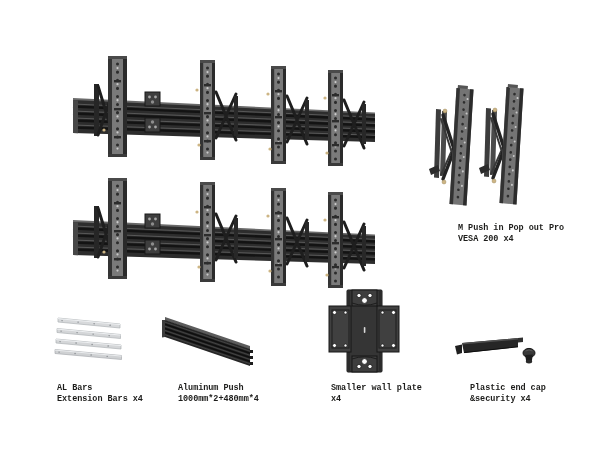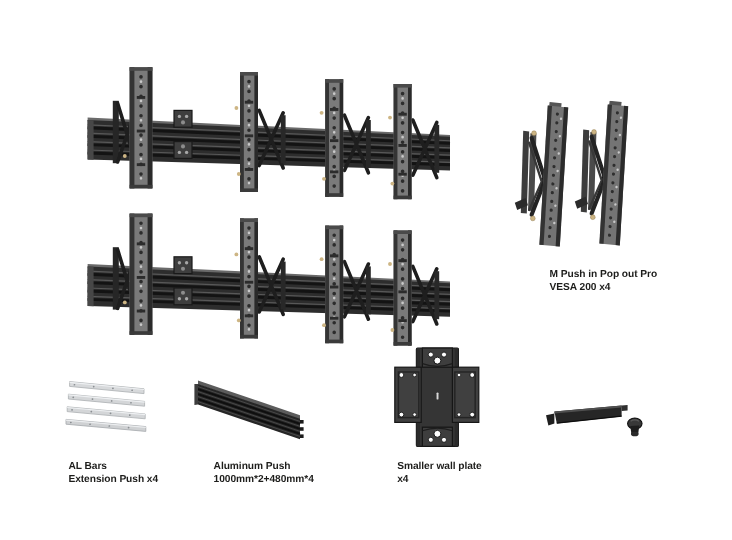--- a/index.html
+++ b/index.html
@@ -1,20 +1,20 @@
 <!DOCTYPE html>
 <html><head>
 <meta charset="utf-8">
 <style>
   html,body{margin:0;padding:0;background:#ffffff;}
   .stage{position:relative;width:610px;height:450px;background:#ffffff;overflow:hidden;
          font-family:"Liberation Sans",sans-serif;}
   .part{position:absolute;display:block;}
   .label{position:absolute;font-weight:bold;font-size:8.5px;line-height:11px;
-         color:#1d1d1b;letter-spacing:-0.05px;white-space:nowrap;}
+         color:#1d1d1b;letter-spacing:-0.05px;white-space:nowrap;font-family:Liberation Mono, monospace;}
 </style>
 </head>
 <body>
 
 <div class="stage">
 
   <svg width="0" height="0" style="position:absolute">
     <defs>
 
       <g id="g-asm">
@@ -236,21 +236,21 @@
   <div class="label" style="left:458px;top:223px">
     <div>M Push in Pop out Pro</div>
     <div>VESA 200 x4</div>
   </div>
 
   <svg class="part" style="left:48px;top:312px" width="80" height="56" viewBox="0 0 80 56">
       <use href="#g-extbars"></use>
     </svg>
   <div class="label" style="left:57px;top:383px">
     <div>AL Bars</div>
-    <div>Extension Push x4</div>
+    <div>Extension Bars x4</div>
   </div>
 
   <svg class="part" style="left:158px;top:312px" width="100" height="60" viewBox="0 0 100 60">
       <use href="#g-alurail"></use>
     </svg>
   <div class="label" style="left:178px;top:383px">
     <div>Aluminum Push</div>
     <div>1000mm*2+480mm*4</div>
   </div>
 
@@ -258,14 +258,18 @@
       <use href="#g-wplate"></use>
     </svg>
   <div class="label" style="left:331px;top:383px">
     <div>Smaller wall plate</div>
     <div>x4</div>
   </div>
 
   <svg class="part" style="left:450px;top:330px" width="95" height="38" viewBox="0 0 95 38">
       <use href="#g-ecap"></use>
     </svg>
+  <div class="label" style="left:470px;top:383px">
+    <div>Plastic end cap</div>
+    <div>&amp;security x4</div>
+  </div>
 
 </div>
 
 </body></html>

